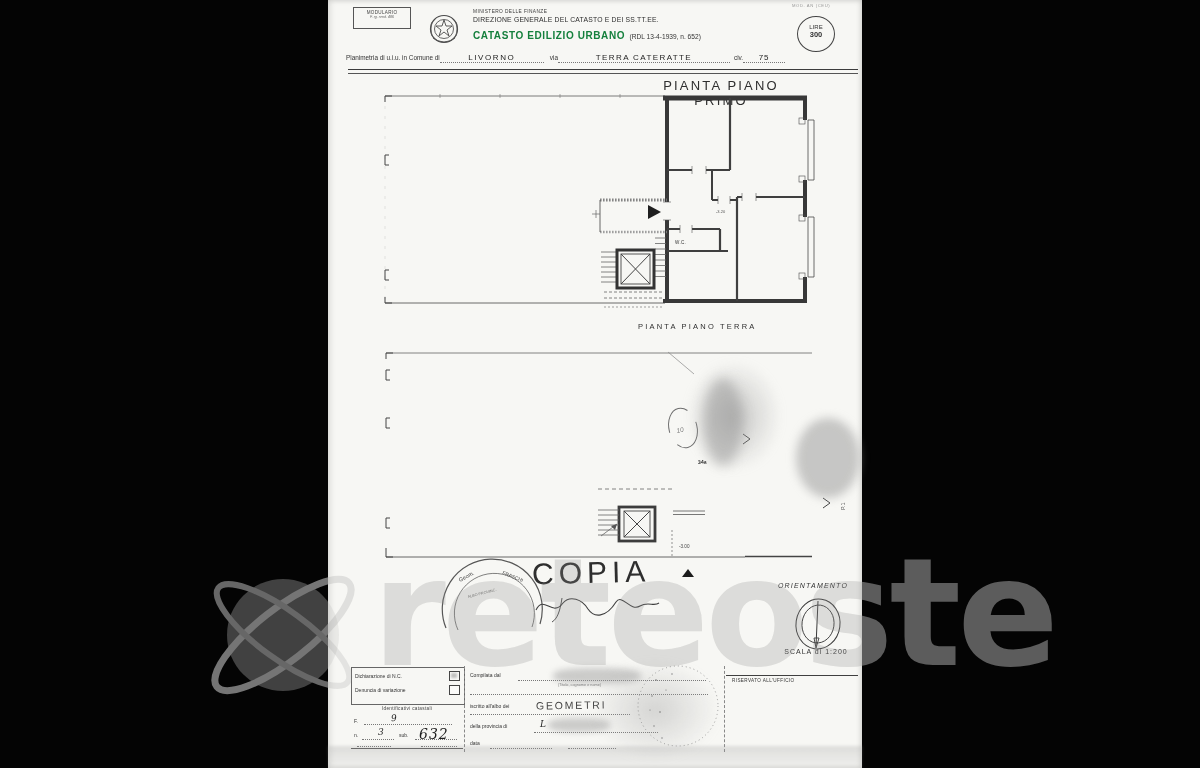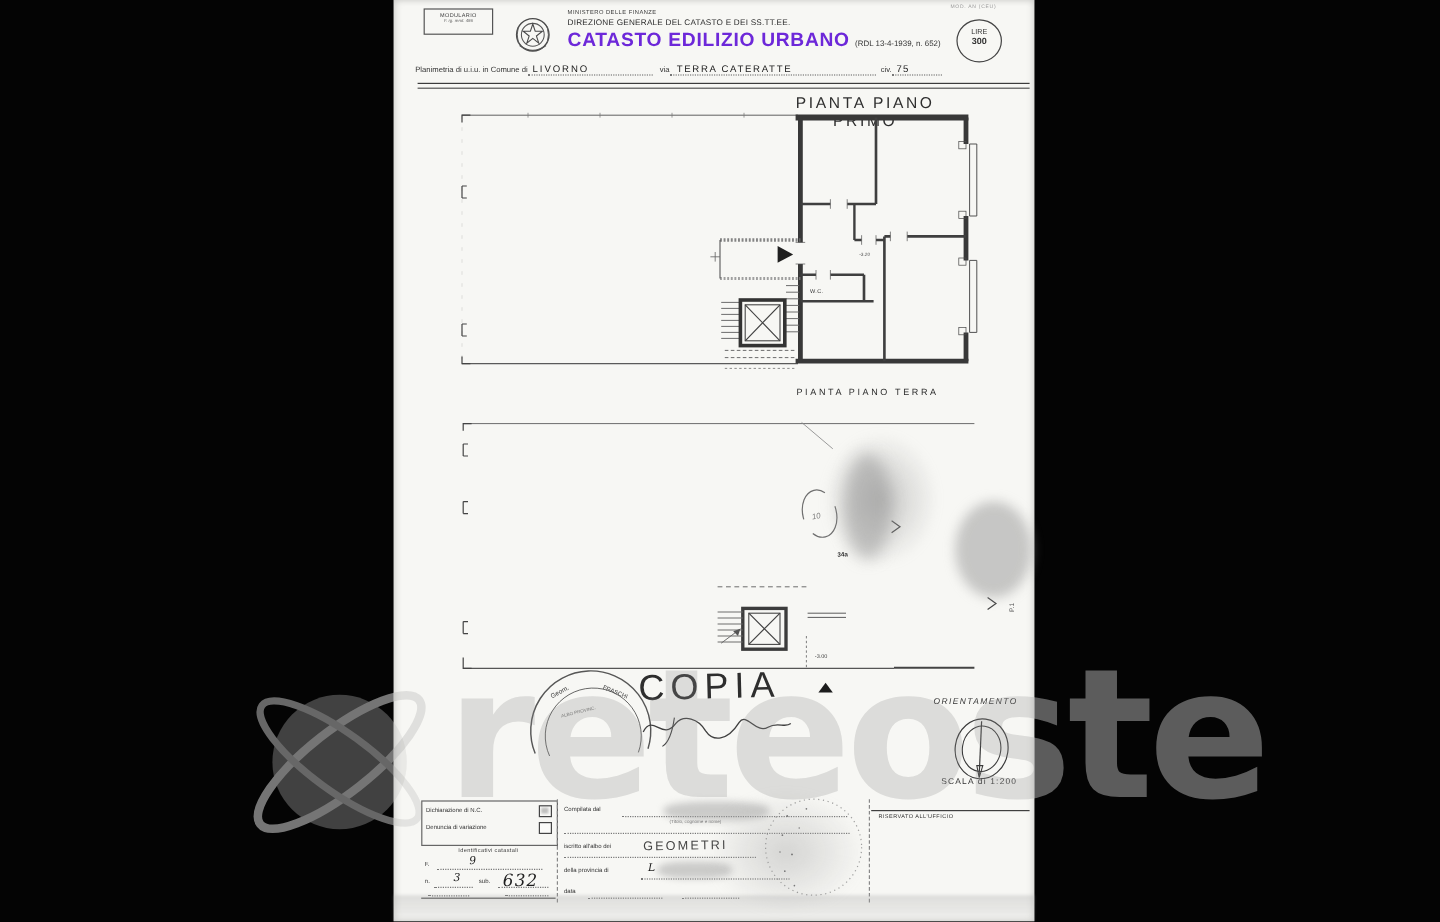--- a/index.html
+++ b/index.html
@@ -12,21 +12,21 @@
   .wm-dark{z-index:1;}
   .wm-dark .wm-text{color:#5c5c5c;}
   .wm-light-wrap{position:absolute;left:328px;top:0;width:534px;height:768px;overflow:hidden;
                  z-index:3;pointer-events:none;}
   .wm-light-inner{position:absolute;left:-328px;top:0;width:1200px;height:768px;}
   .wm-light-inner .wm-text{color:rgba(140,140,140,0.25);}
   
   #doc{position:absolute;left:328px;top:0;width:534px;height:768px;background:#f7f7f4;z-index:2;
        box-shadow:inset 2px 0 6px rgba(0,0,0,.12), inset -2px 0 5px rgba(0,0,0,.10);}
   .lbl{color:#333;}
-  .dotted{border-bottom:1px dotted #777;}
+  .dotted{border-bottom:1px dotted #777;text-align:center;}
   .hand{font-family:"DejaVu Serif",serif;font-style:italic;color:#1e1e1e;}
   .blur{filter:blur(4px);border-radius:50%;}
   .modbox{border:0.8px solid #555;text-align:center;color:#444;}
   .chk{width:9px;height:8px;border:0.9px solid #444;position:relative;background:#fbfbf9;}
   .dashv{border-left:1px dashed #888;}
   svg text{font-family:"Liberation Sans",sans-serif;}
 </style>
 </head>
 <body>
 
@@ -51,21 +51,21 @@
     <circle cx="16" cy="21" r="9.5" fill="none" stroke="#555" stroke-width="0.9"></circle>
     <path d="M16,12 L18,18 L24,18 L19,22 L21,28 L16,24 L11,28 L13,22 L8,18 L14,18 Z" fill="none" stroke="#4a4a4a" stroke-width="0.9"></path>
     <path d="M5,30 Q16,38 27,30" fill="none" stroke="#555" stroke-width="1"></path>
     <path d="M4,14 Q2,21 4,28 M28,14 Q30,21 28,28" fill="none" stroke="#5a5a5a" stroke-width="0.8"></path>
   </svg>
 
   <div class="abs" style="left:145px;top:9px;width:310px;">
     <div style="font-size:4.8px;letter-spacing:.4px;color:#3a3a3a;">MINISTERO DELLE FINANZE</div>
     <div style="font-size:6.8px;letter-spacing:.2px;color:#2c2c2c;margin-top:2px;">DIREZIONE GENERALE DEL CATASTO E DEI SS.TT.EE.</div>
     <div style="margin-top:2px;white-space:nowrap;">
-      <span style="font-size:16px;font-weight:bold;letter-spacing:.6px;color:#6d28d9;">CATASTO EDILIZIO URBANO</span>
+      <span style="font-size:10px;font-weight:bold;letter-spacing:.6px;color:#15803d;">CATASTO EDILIZIO URBANO</span>
       <span style="font-size:6.6px;color:#333;">(RDL 13-4-1939, n. 652)</span>
     </div>
   </div>
 
   <div class="abs" style="left:464px;top:3px;width:66px;font-size:4.2px;color:#999;letter-spacing:.6px;">MOD. AN (CEU)</div>
 
   <div class="abs" style="left:469px;top:16px;width:36px;height:34px;border:1.3px solid #444;border-radius:50%;text-align:center;color:#333;">
     <div style="font-size:6px;margin-top:7px;">LIRE</div>
     <div style="font-size:7.5px;font-weight:bold;">300</div>
   </div>
@@ -136,21 +136,21 @@
       <path d="M241,162 L270,192 M270,162 L241,192" stroke="#444" stroke-width="1"></path>
     </g>
     <g stroke="#444" stroke-width="1" fill="none">
       <path d="M5,10 V4 H12 M5,63 V73 M5,63 H9 M5,73 H9 M5,178 V188 M5,178 H9 M5,188 H9 M5,205 V211 H12"></path>
     </g>
     <path d="M60,2 V6 M120,2 V6 M180,2 V6 M240,2 V6" stroke="#777" stroke-width="0.6"></path>
     <text x="295" y="152" font-size="4.6" fill="#333" letter-spacing="0.3">W.C.</text>
     <text x="336" y="121" font-size="4" fill="#555">-3.20</text>
   </svg>
 
-  <div class="abs" style="left:310px;top:322px;width:170px;text-align:center;font-size:7.5px;letter-spacing:2.2px;color:#2e2e2e;">PIANTA PIANO TERRA</div>
+  <div class="abs" style="left:310px;top:322px;width:170px;font-size:7.5px;letter-spacing:2.2px;color:#2e2e2e;">PIANTA PIANO TERRA</div>
 
   <svg class="abs" style="left:52px;top:348px;" width="482" height="232" viewBox="0 0 482 232">
     <path d="M6,5 H432" stroke="#666" stroke-width="0.8" fill="none"></path>
     <path d="M6,209 H365" stroke="#555" stroke-width="0.9" fill="none"></path>
     <path d="M365,208.5 H432" stroke="#444" stroke-width="1.6" fill="none"></path>
     <g stroke="#444" stroke-width="1" fill="none">
       <path d="M6,11 V5 H13 M6,22 V32 M6,22 H10 M6,32 H10 M6,70 V80 M6,70 H10 M6,80 H10 M6,170 V180 M6,170 H10 M6,180 H10 M6,200 V209 H13"></path>
     </g>
     <path d="M288,4 L314,26" stroke="#888" stroke-width="0.7"></path>
     <path d="M218,141 H292" stroke="#666" stroke-width="0.8" stroke-dasharray="4,3"></path>

